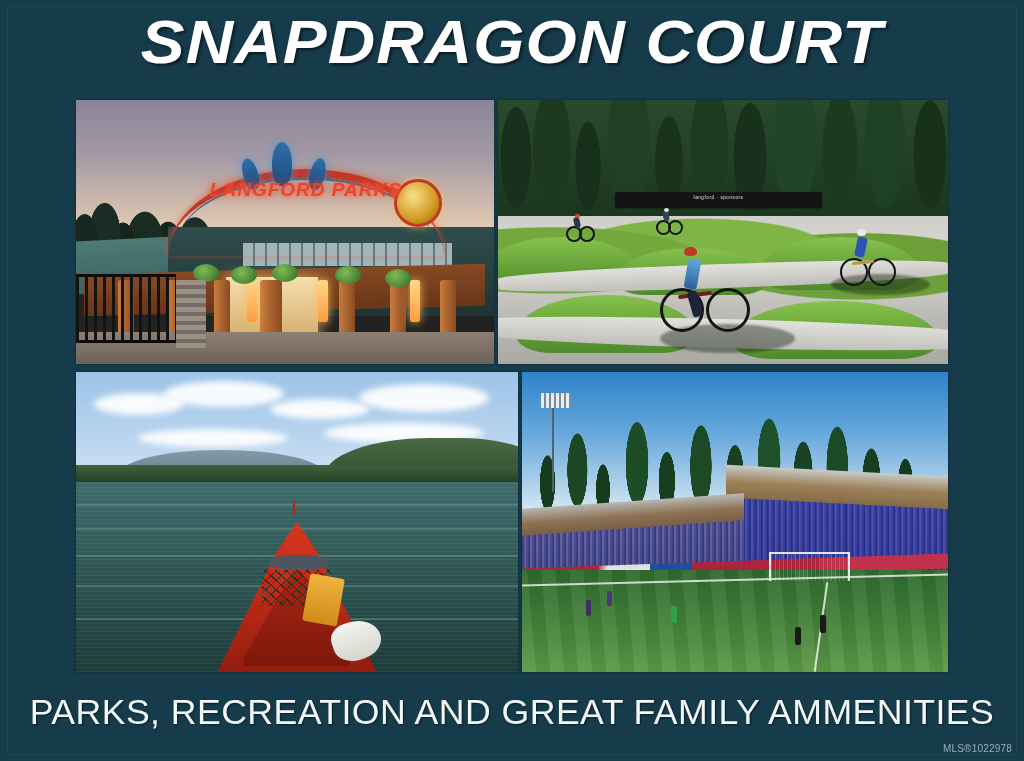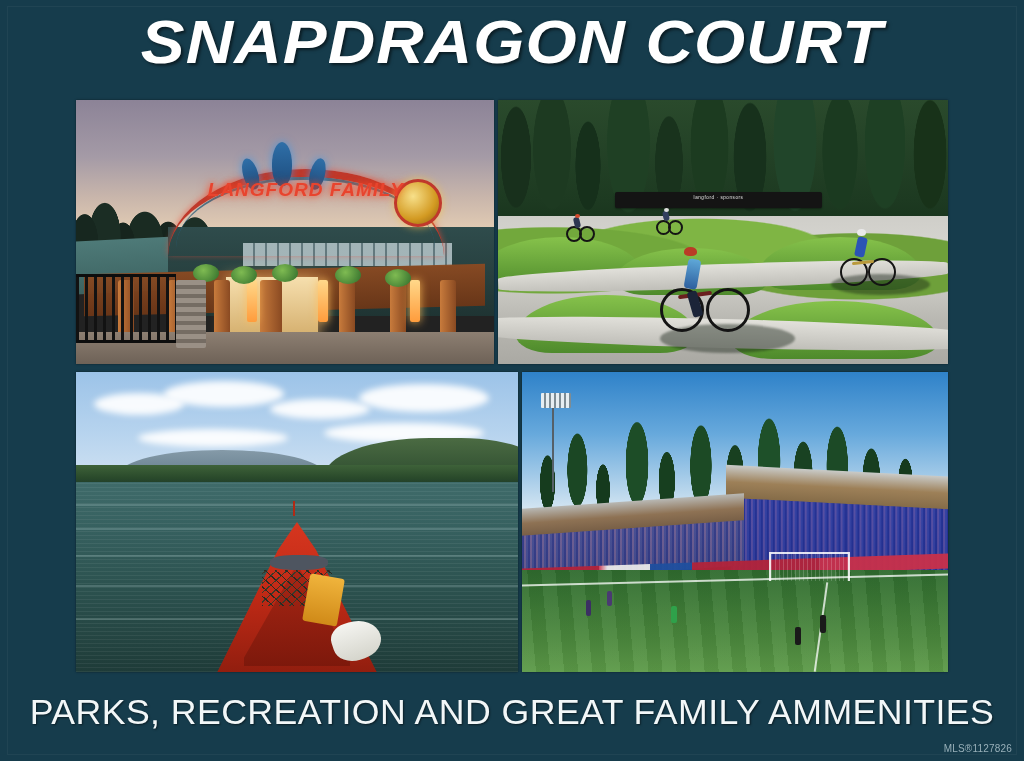--- a/index.html
+++ b/index.html
@@ -401,21 +401,21 @@
       <div class="treeline"></div>
       <div class="roofL"></div>
       <div class="building"></div>
       <div class="bandwin"></div>
       <div class="arch"></div>
       <div class="arch2"></div>
       <div class="pin a"></div>
       <div class="pin b"></div>
       <div class="pin c"></div>
       <div class="ball"></div>
-      <div class="signtxt">LANGFORD FAMILY</div>
+      <div class="signtxt">LANGFORD PARKS</div>
       <div class="canopy"></div>
       <div class="entrance"></div>
       <div class="post blk" style="left:10%;"></div>
       <div class="post blk" style="left:22%;"></div>
       <div class="post blk" style="left:33%;"></div>
       <div class="post blk" style="left:44%;width:22px;"></div>
       <div class="post blk" style="left:63%;"></div>
       <div class="post blk" style="left:75%;"></div>
       <div class="post blk" style="left:87%;"></div>
       <div class="glow blk" style="left:41%;"></div>
@@ -528,15 +528,15 @@
       <div class="player" style="left:15%;top:76%;width:5px;height:16px;background:#3b2f63;"></div>
       <div class="player" style="left:20%;top:73%;width:5px;height:15px;background:#4a3a72;"></div>
       <div class="player" style="left:35%;top:78%;width:6px;height:17px;background:#2fa14a;"></div>
       <div class="player" style="left:64%;top:85%;width:6px;height:18px;background:#1a1a1a;"></div>
       <div class="player" style="left:70%;top:81%;width:6px;height:18px;background:#1a1a1a;"></div>
     </div>
   </div>
 
   <div id="caption">PARKS, RECREATION AND GREAT FAMILY AMMENITIES</div>
 
-  <div id="mls">MLS®1127826</div>
+  <div id="mls">MLS®1022978</div>
 
 </div>
 
 </body></html>

